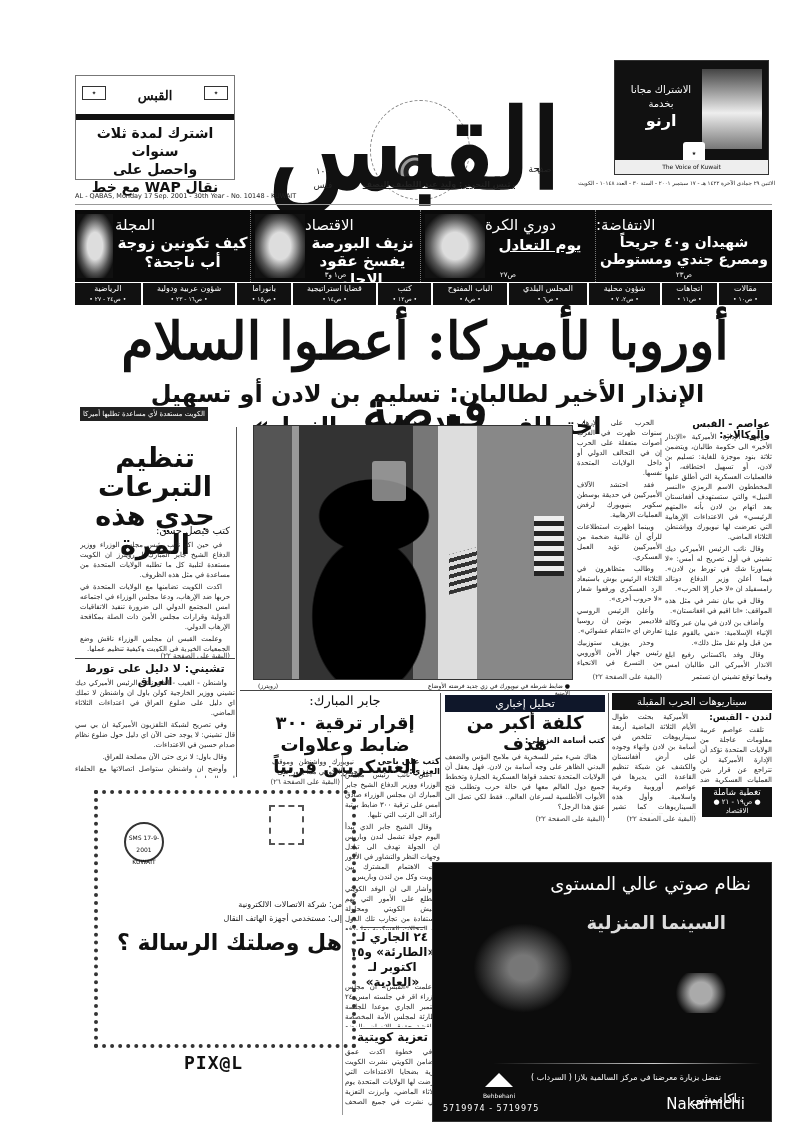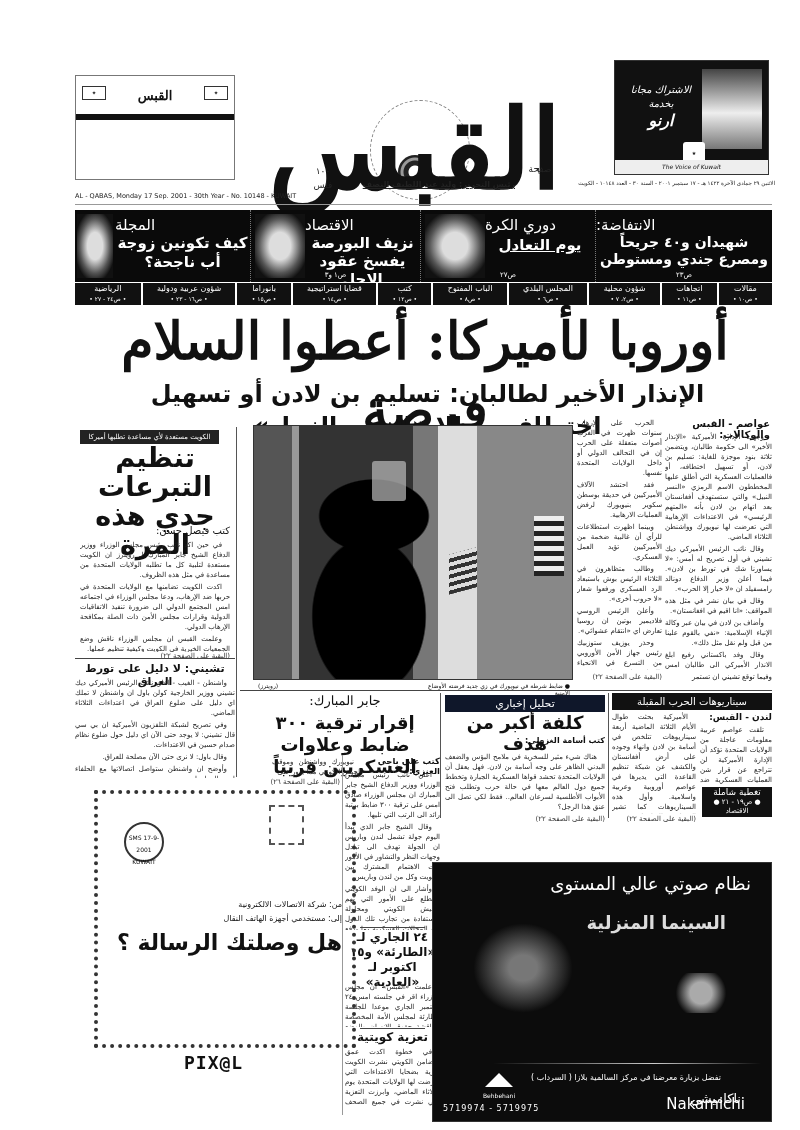--- a/index.html
+++ b/index.html
@@ -19,21 +19,21 @@
   #logo .word { position:absolute; left:0; top:-10px; width: 330px; font-family: "DejaVu Serif", serif; font-weight: bold; font-size: 110px; line-height: 130px; color:#111; direction: rtl; text-align:center; letter-spacing: -4px; }
   #logo .flower { position:absolute; left: 120px; top: 5px; width: 100px; height: 100px; border-radius: 50%; border: 1px dashed #888; }
   #logo .eye { position:absolute; left: 148px; top: 60px; width: 34px; height: 34px; border-radius:50%; background: radial-gradient(circle, #fff 0 6px, #222 7px 11px, #999 12px 14px, #222 15px); }
 
   #promo-box { left: 75px; top: 75px; width: 160px; height: 105px; border: 1px solid #777; }
   #promo-box .strip { position:absolute; left:0; right:0; top: 38px; height: 6px; background:#111; }
   #promo-box .minilogo { position:absolute; top: 12px; left: 0; right:0; text-align:center; font-size: 13px; font-weight:bold; font-family:"DejaVu Serif", serif; }
   #promo-box .minicup { position:absolute; top: 10px; width: 24px; height: 14px; border:1px solid #333; font-size:6px; text-align:center; line-height:12px; }
   #promo-box .txt { position:absolute; top: 48px; left: 4px; right: 4px; font-size: 14px; font-weight: bold; line-height: 18px; text-align:center; direction: rtl; }
 
-  #arno-ad { left: 614px; top: 60px; width: 155px; height: 115px; background:#111; color:#fff; border:1px solid #333;font-style:italic; }
+  #arno-ad { left: 614px; top: 60px; width: 155px; height: 115px; background:#111; color:#fff; border:1px solid #333; }
   #arno-ad .photo { position:absolute; right: 6px; top: 8px; width: 60px; height: 80px; background: linear-gradient(180deg,#444,#eee 55%,#777); }
   #arno-ad .t1 { position:absolute; left: 4px; top: 22px; width: 84px; font-size: 10px; line-height: 14px; text-align:center; direction: rtl; }
   #arno-ad .t2 { position:absolute; left: 4px; top: 50px; width: 84px; font-size: 16px; font-weight:bold; text-align:center; }
   #arno-ad .foot { position:absolute; left: 0; right: 0; bottom: 0; height: 14px; background:#eee; color:#111; font-size:6px; line-height:14px; text-align:center; }
   #arno-ad .badge { position:absolute; left: 68px; bottom: 10px; width: 22px; height: 22px; background:#fff; color:#111; font-size:5px; text-align:center; line-height:22px; border-radius:3px; }
 
   .meta { font-size: 7px; color: #222; }
 
   
   #teasers { left: 75px; top: 210px; width: 697px; height: 72px; background:#0a0a0a; color:#fff; }
@@ -47,21 +47,21 @@
   #sections { left: 75px; top: 283px; width: 697px; height: 22px; display:flex; flex-direction: row-reverse; gap:2px; }
   .sec { background:#111; color:#fff; flex: 1 1 auto; text-align:center; direction: rtl; padding-top: 1px; }
   .sec .n { font-size: 8px; line-height: 10px; white-space: nowrap; }
   .sec .p { font-size: 6px; line-height: 9px; }
 
   
   #headline { left: 80px; top: 306px; width: 690px; font-size: 52px; font-weight: bold; line-height: 70px; direction: rtl; text-align:center; font-family: "DejaVu Serif", serif; letter-spacing: -1px; }
   #subhead { left: 90px; top: 378px; width: 675px; font-size: 24px; font-weight: bold; line-height: 32px; direction: rtl; text-align:center; }
 
   
-  #kuwait-kicker { left: 80px; top: 430px; width: 139px; height: 14px; background:#222; color:#fff; font-size: 7px; line-height: 14px; text-align:center; direction: rtl; }
+  #kuwait-kicker { left: 80px; top: 407px; width: 128px; height: 14px; background:#222; color:#fff; font-size: 7px; line-height: 14px; text-align:center; direction: rtl; }
   #kuwait-head { left: 80px; top: 443px; width: 150px; font-size: 27px; font-weight:bold; line-height: 29px; text-align:center; direction: rtl; }
   #kuwait-byline { left: 80px; top: 525px; width: 150px; font-size: 10px; direction: rtl; }
   #kuwait-body { left: 80px; top: 540px; width: 150px; height: 112px; }
   #china-head { left: 75px; top: 662px; width: 160px; font-size: 11px; font-weight:bold; direction: rtl; text-align:center; }
   #china-body { left: 75px; top: 678px; width: 160px; height: 100px; }
 
   
   #photo { left: 253px; top: 425px; width: 320px; height: 255px; background:
       radial-gradient(ellipse 90px 60px at 120px 90px, #000 0 60%, transparent 62%),
       radial-gradient(ellipse 80px 110px at 115px 190px, #000 0 70%, transparent 72%),
@@ -136,20 +136,25 @@
   #naka-ad .phone { position:absolute; bottom: 8px; left: 10px; font-size: 8px; letter-spacing: 1px; }
 </style>
 </head>
 <body>
 
 <div id="promo-box" class="abs">
   <span class="minicup" style="left:6px">✦</span>
   <span class="minicup" style="right:6px">✦</span>
   <div class="minilogo">القبس</div>
   <div class="strip"></div>
+  <div class="txt">
+    <div>اشترك لمدة ثلاث سنوات</div>
+    <div>واحصل على</div>
+    <div>نقال WAP مع خط</div>
+  </div>
 </div>
 
 <div id="logo" class="abs">
   <div class="flower"></div>
   <div class="eye"></div>
   <div class="word">القبس</div>
 </div>
 
 <div class="abs meta center" style="left:308px; top:166px; width:30px; font-size:9px;">١٠٠</div>
 <div class="abs meta center" style="left:305px; top:180px; width:36px; font-size:9px;">فلس</div>

